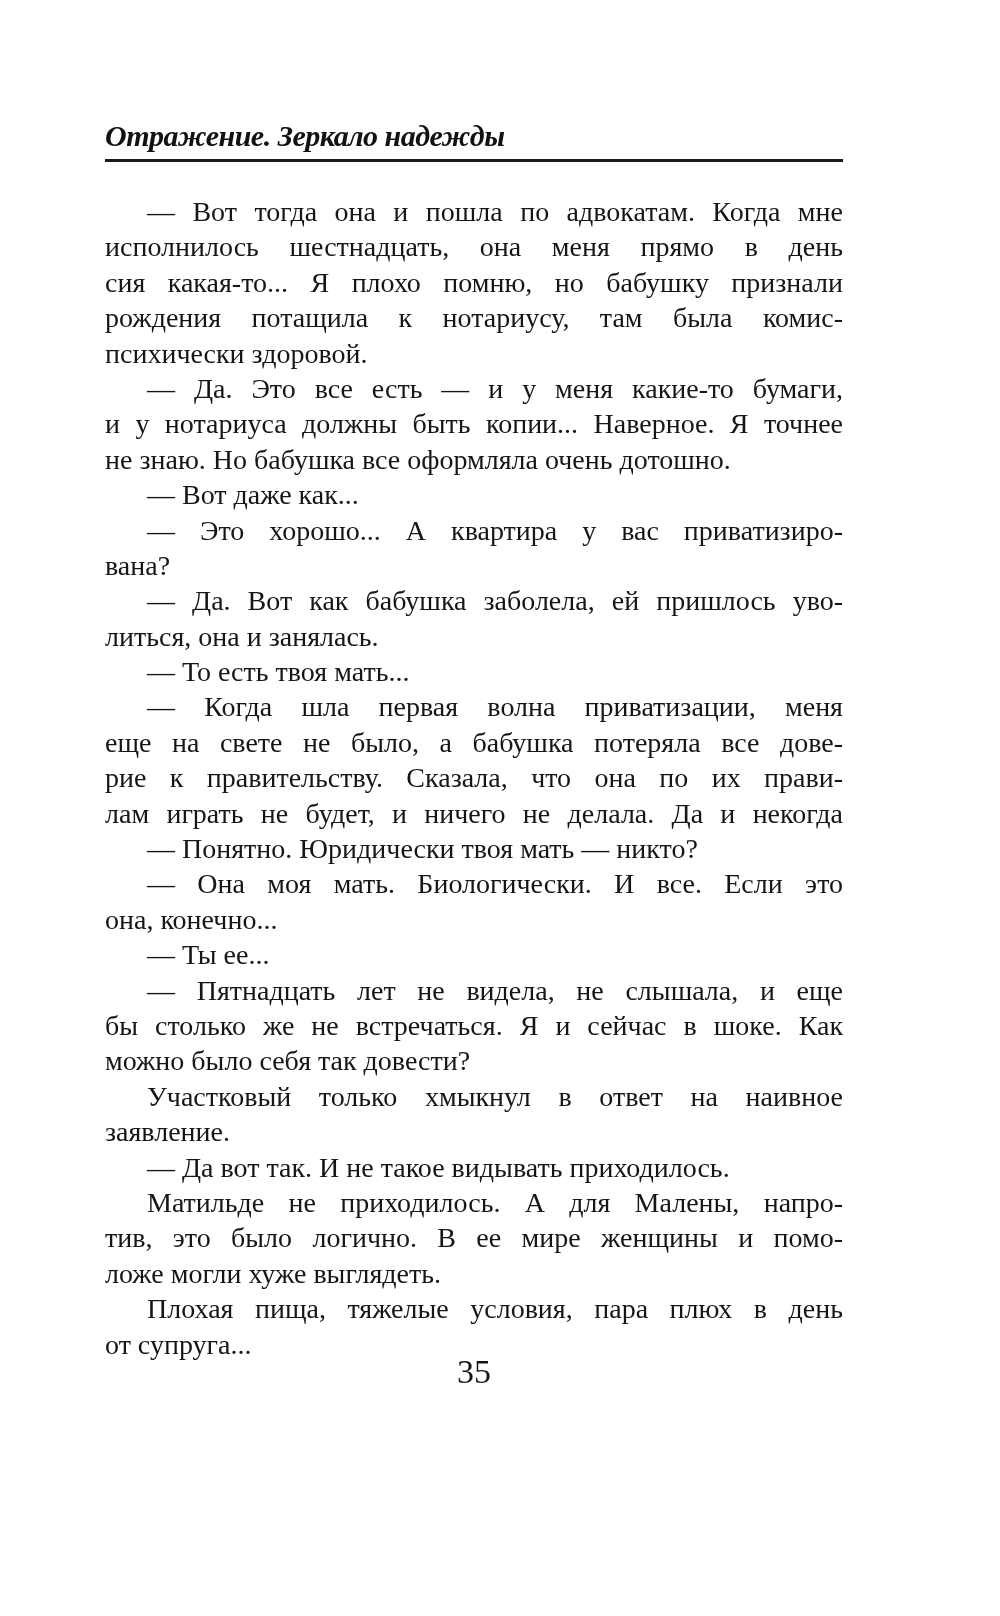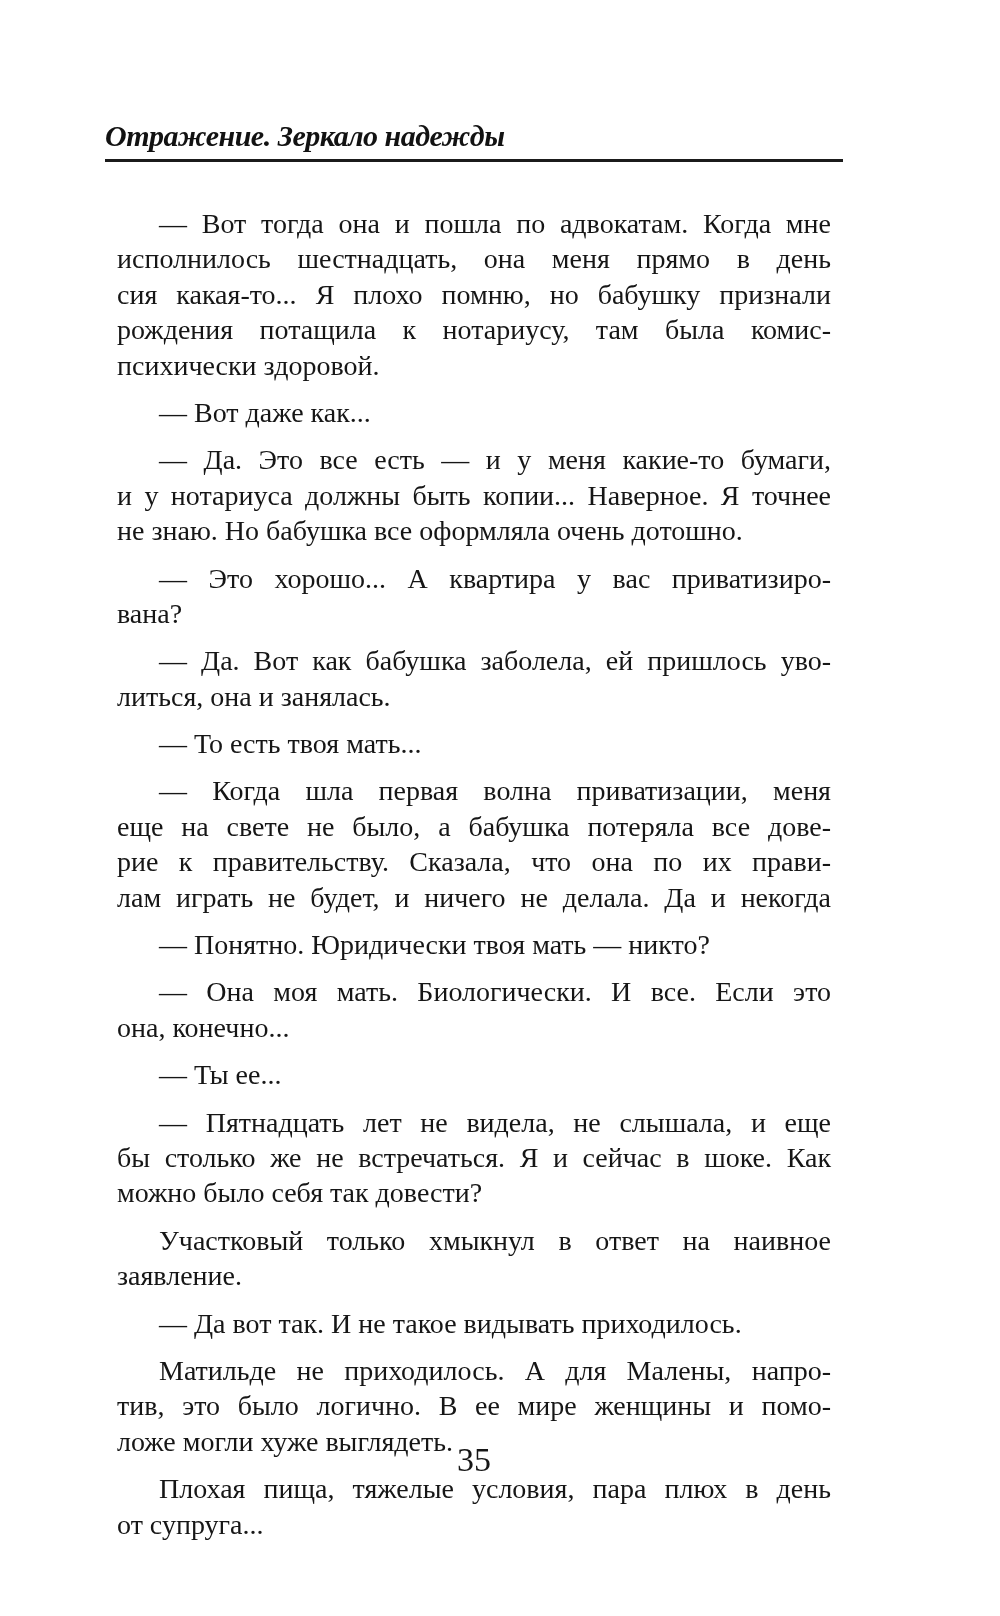--- a/index.html
+++ b/index.html
@@ -39,21 +39,21 @@
   .body-text {
     position: absolute;
     left: 105px;
     width: 738px;
     top: 194px;
     font-size: 28px;
     line-height: 35.4px;
     color: #161616;
   }
   .paragraph {
-    margin: 12px;
+    margin: 0;
     padding: 0;
   }
   .line {
     text-align: justify;
     text-align-last: justify;
     height: 35.4px;
     overflow: visible;
     white-space: nowrap;
   }
   .line.justified {
@@ -63,21 +63,21 @@
     text-indent: 42px;
   }
   .line.last {
     text-align: right;
     text-align-last: left;
   }
   .folio {
     position: absolute;
     left: 105px;
     width: 738px;
-    top: 1440px;
+    top: 1352px;
     text-align: center;
     font-size: 34px;
     line-height: 40px;
     color: #151515;
   }
 </style>
 </head>
 <body>
 
 <div class="page">
@@ -89,26 +89,26 @@
 
   <div class="body-text">
       <div class="paragraph">
         <div class="line first justified">— Вот тогда она и пошла по адвокатам. Когда мне</div>
         <div class="line justified">исполнилось шестнадцать, она меня прямо в день</div>
         <div class="line justified">сия какая-то... Я плохо помню, но бабушку признали</div>
         <div class="line justified">рождения потащила к нотариусу, там была комис-</div>
         <div class="line last">психически здоровой.</div>
       </div>
       <div class="paragraph">
-        <div class="line first last">— Вот даже как...</div>
-      </div>
-      <div class="paragraph">
         <div class="line first justified">— Да. Это все есть — и у меня какие-то бумаги,</div>
         <div class="line justified">и у нотариуса должны быть копии... Наверное. Я точнее</div>
         <div class="line last">не знаю. Но бабушка все оформляла очень дотошно.</div>
+      </div>
+      <div class="paragraph">
+        <div class="line first last">— Вот даже как...</div>
       </div>
       <div class="paragraph">
         <div class="line first justified">— Это хорошо... А квартира у вас приватизиро-</div>
         <div class="line last">вана?</div>
       </div>
       <div class="paragraph">
         <div class="line first justified">— Да. Вот как бабушка заболела, ей пришлось уво-</div>
         <div class="line last">литься, она и занялась.</div>
       </div>
       <div class="paragraph">

